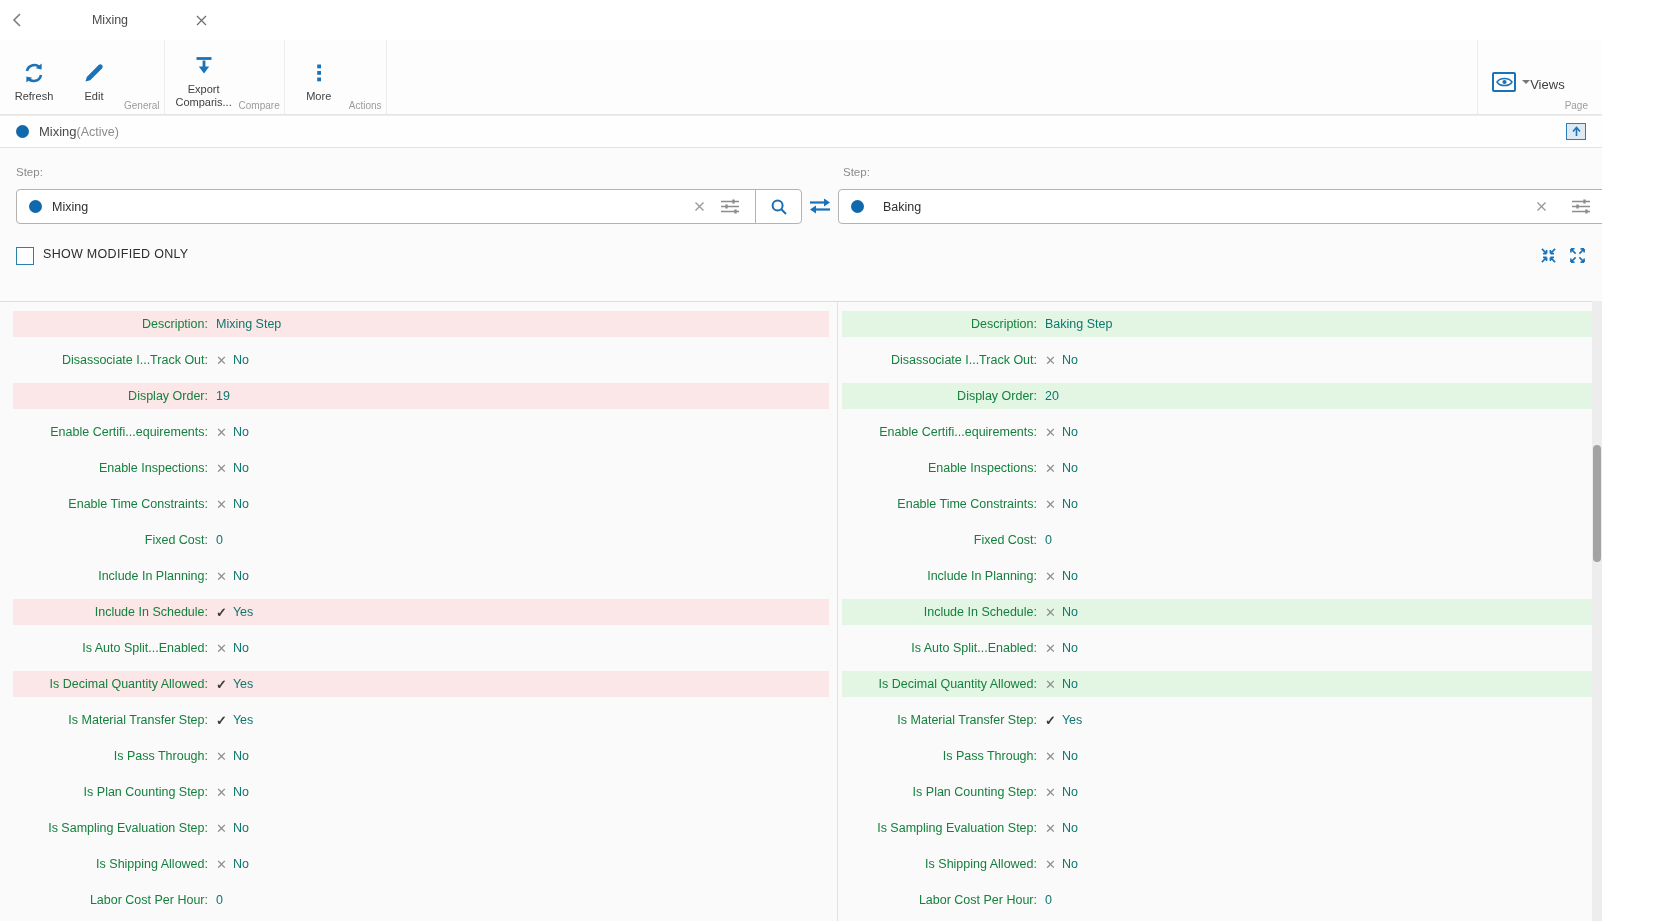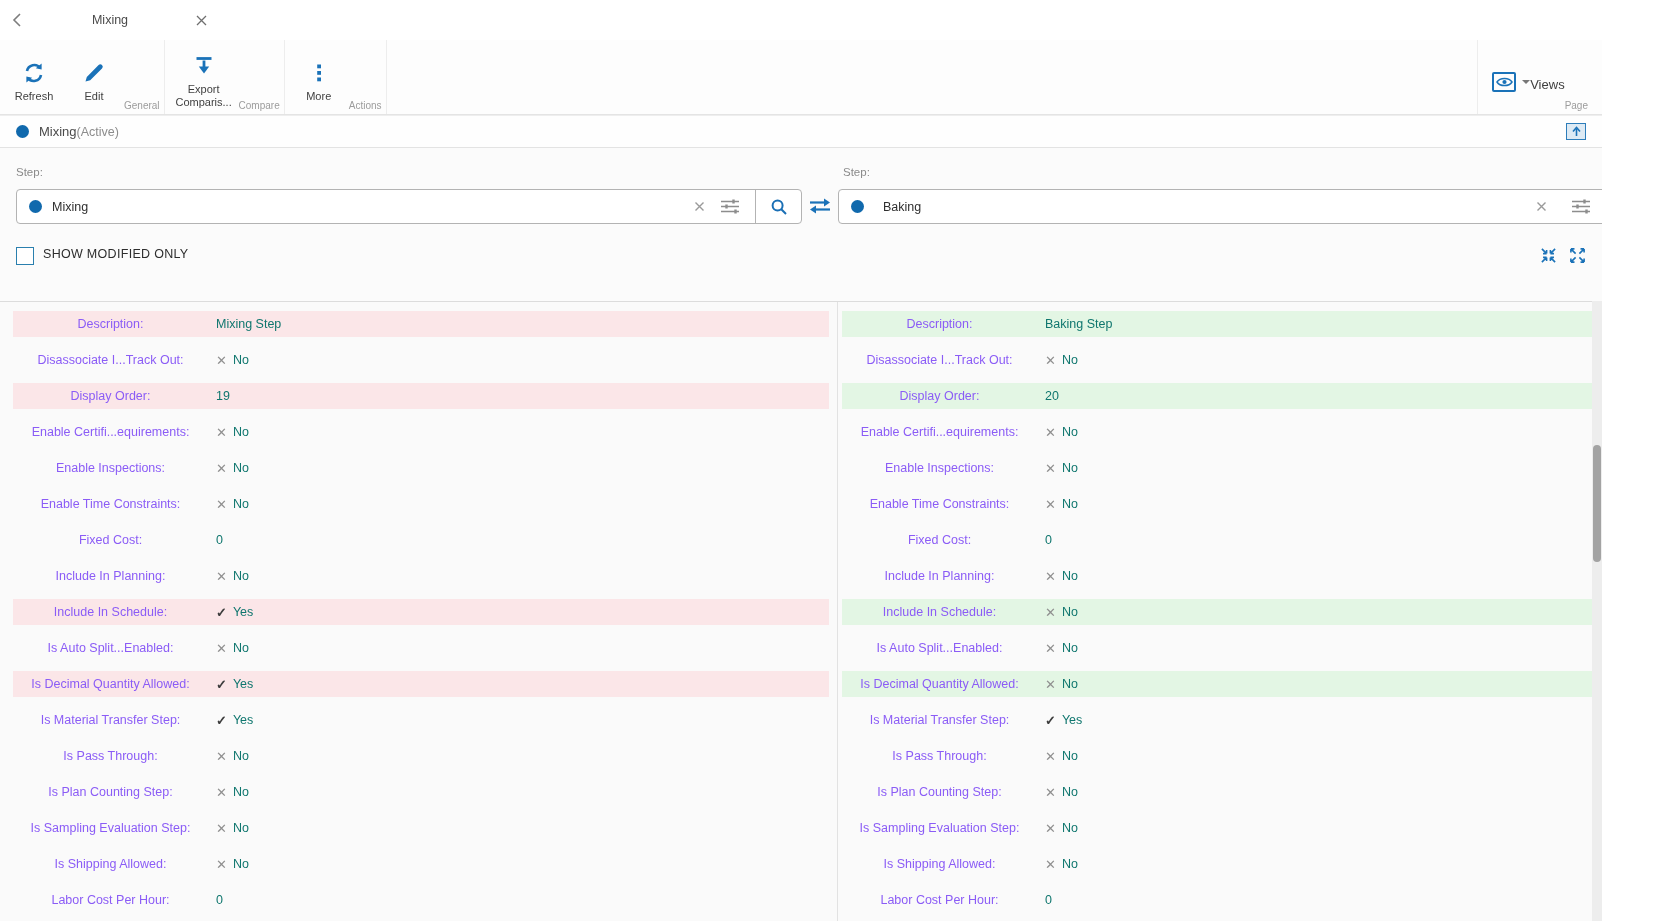--- a/index.html
+++ b/index.html
@@ -64,21 +64,21 @@
 
   
   .compare { position:absolute; top:301px; left:0; right:0; bottom:0; background:#fafafa; border-top:1px solid #dcdcdc; }
   .col { position:absolute; top:9px; }
   .col.left { left:13px; width:816px; }
   .col.right { left:842px; width:824px; }
   .mid-divider { position:absolute; left:837px; top:0; bottom:0; width:1px; background:#e2e2e2; }
   .crow { height:26px; margin-bottom:10px; display:flex; align-items:center; }
   .crow.hl-left { background:#fbe6e8; }
   .crow.hl-right { background:#e3f6e4; }
-  .rlabel { width:195px; text-align:center; font-size:12.5px; color:#8b5cf6; flex:none; }
+  .rlabel { width:195px; text-align:right; font-size:12.5px; color:#15803d; flex:none; }
   .rvalwrap { margin-left:8px; display:flex; align-items:center; gap:6px; }
   .ric { font-size:13px; line-height:1; }
   .ric.x { color:#8f8f8f; }
   .ric.check { color:#3d3d3d; font-weight:700; }
   .rval { font-size:12.5px; color:#0f766e; }
 
   
   .sb-track { position:absolute; right:0; top:301px; bottom:0; width:10px; background:#ededed; }
   .sb-thumb { position:absolute; right:1px; top:144px; width:8px; height:117px; background:#a3a3a3; border-radius:4px; cursor:grab; }
 </style>

